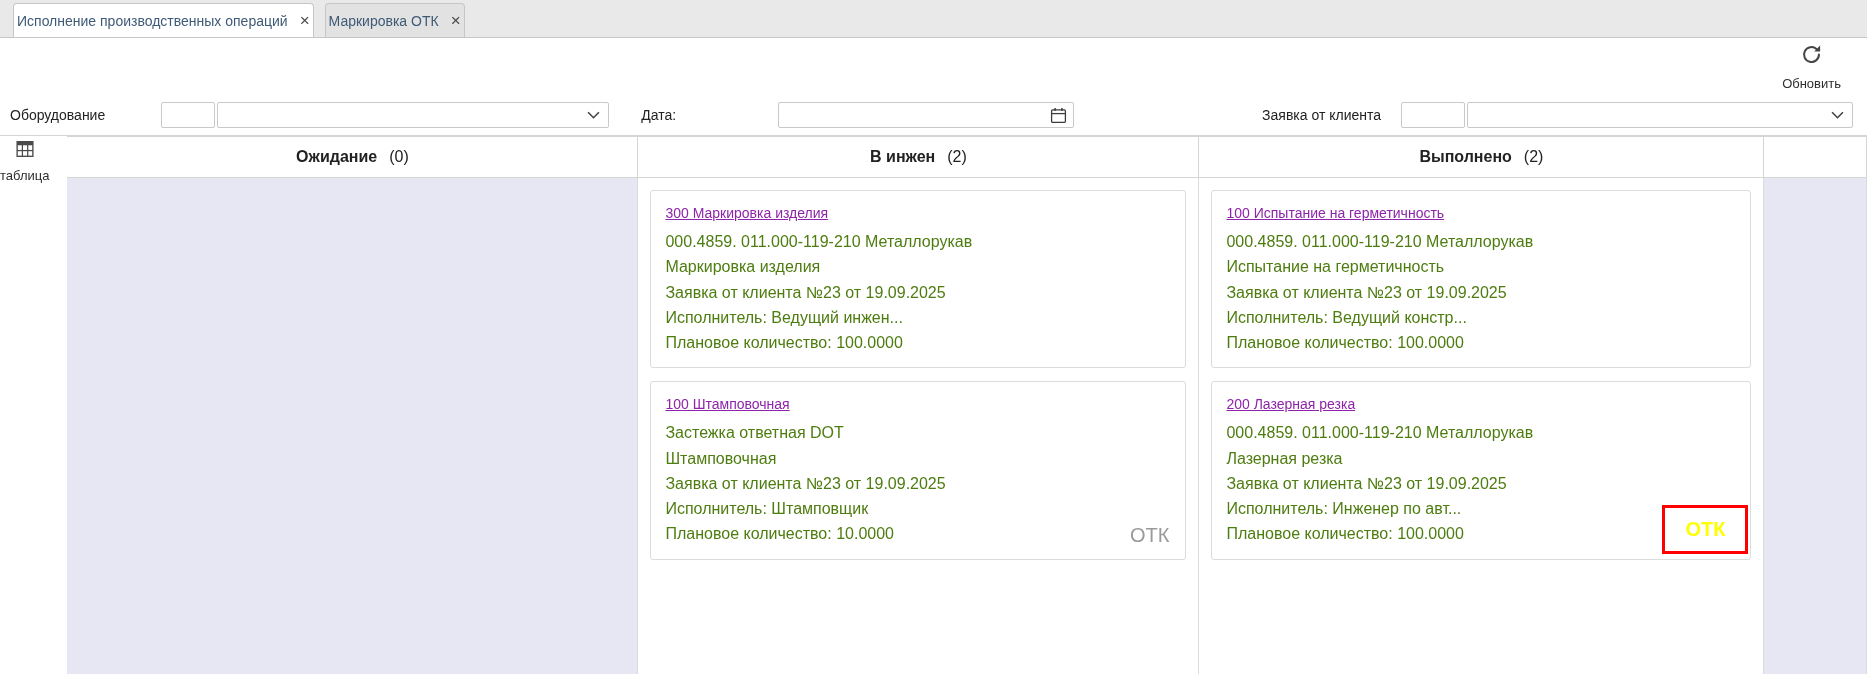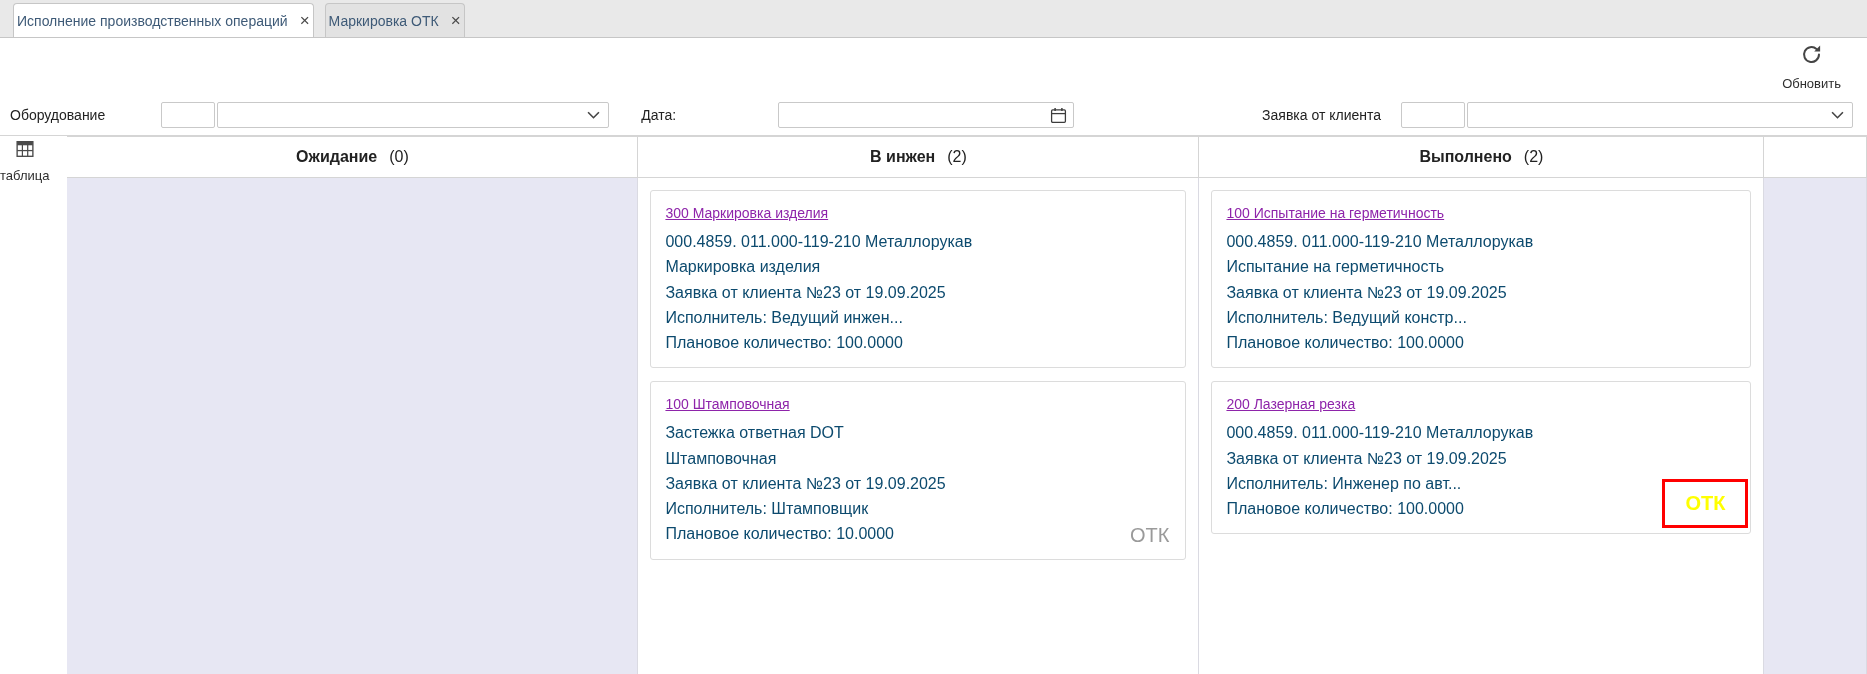--- a/index.html
+++ b/index.html
@@ -36,21 +36,21 @@
   .col-header:last-of-type { border-right:none; }
   .col-title { font-weight:bold; }
   .col-count { font-weight:normal; }
   .col-body { border-right:1px solid #dadae2; padding:12px 12px 0 12px; overflow:hidden; }
   .col-body.lavender { background:#e7e7f3; }
   .col-body.white { background:#ffffff; }
 
   
   .card { position:relative; background:#fff; border:1px solid #dcdcdc; border-radius:3px; padding:8px 14px 12px 14px; margin-bottom:13px; }
   .card-title { color:#8e24aa; text-decoration:underline; font-size:14px; margin:6px 0 8px 0; cursor:pointer; }
-  .card-line { font-size:16px; color:#0c4a6e; line-height:1.58; }
+  .card-line { font-size:16px; color:#4d7c0f; line-height:1.58; }
   .otk { position:absolute; right:16px; bottom:12px; font-size:20px; color:#9a9a9a; }
   .otk.highlight { right:2px; bottom:5px; color:#ffff00; font-weight:bold; border:3px solid #ff0000; padding:10px 20px; background:#fff; cursor:pointer; }
 
   .bottom-strip { height:8px; background:#fff; flex:0 0 auto; }
 
   svg { display:block; }
 </style>
 </head>
 <body>
 
@@ -171,20 +171,21 @@
           <div class="card-title">100 Испытание на герметичность</div>
           <div class="card-line">000.4859. 011.000-119-210 Металлорукав</div>
           <div class="card-line">Испытание на герметичность</div>
           <div class="card-line">Заявка от клиента №23 от 19.09.2025</div>
           <div class="card-line">Исполнитель: Ведущий констр...</div>
           <div class="card-line">Плановое количество: 100.0000</div>
         </div>
         <div class="card">
           <div class="card-title">200 Лазерная резка</div>
           <div class="card-line">000.4859. 011.000-119-210 Металлорукав</div>
+          <div class="card-line">Лазерная резка</div>
           <div class="card-line">Заявка от клиента №23 от 19.09.2025</div>
           <div class="card-line">Исполнитель: Инженер по авт...</div>
           <div class="card-line">Плановое количество: 100.0000</div>
           <span class="otk highlight">ОТК</span>
         </div>
       </div>
 
       <div class="col-body lavender"></div>
     </div>
 

